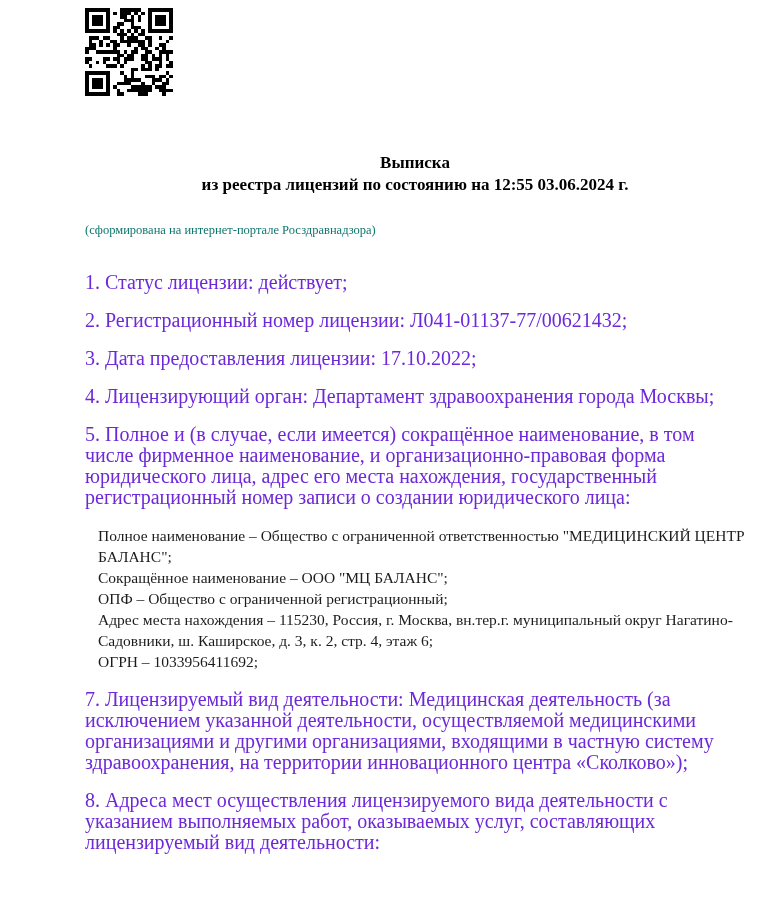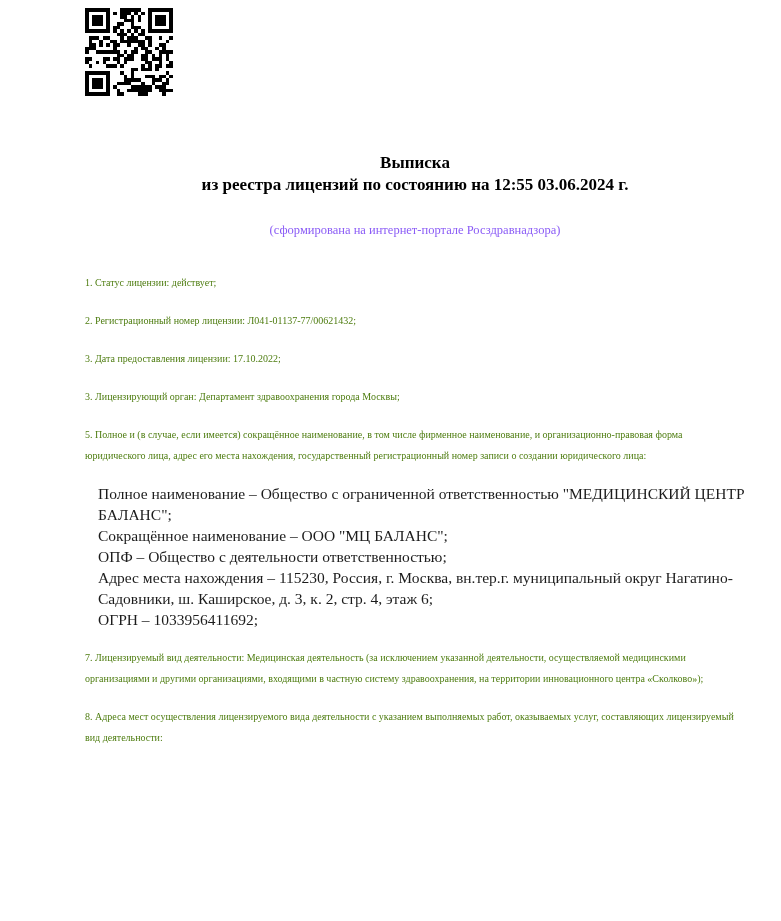--- a/index.html
+++ b/index.html
@@ -30,33 +30,33 @@
     text-align: center;
   }
   .title-line {
     font-weight: bold;
     font-size: 17px;
     line-height: 22px;
     color: #000000;
   }
   .note {
     margin-top: 26px;
-    text-align: center;
+    text-align: left;
     font-size: 12.5px;
     line-height: 16px;
-    color: #8b5cf6;
+    color: #0f766e;
   }
   .content {
     margin-top: 34px;
   }
   .para {
     margin: 17px 0 17px 0;
-    font-size: 10px;
+    font-size: 20px;
     line-height: 21px;
-    color: #4d7c0f;
+    color: #6d28d9;
   }
   .details {
     margin: 0 0 17px 13px;
   }
   .detail-line {
     margin: 0;
     font-size: 15.5px;
     line-height: 21px;
     color: #1c1c1c;
   }
@@ -383,27 +383,27 @@
     <div class="title-line">Выписка</div>
     <div class="title-line">из реестра лицензий по состоянию на 12:55 03.06.2024 г.</div>
   </div>
 
   <div class="note">(сформирована на интернет-портале Росздравнадзора)</div>
 
   <div class="content">
     <p class="para">1. Статус лицензии: действует;</p>
     <p class="para">2. Регистрационный номер лицензии: Л041-01137-77/00621432;</p>
     <p class="para">3. Дата предоставления лицензии: 17.10.2022;</p>
-    <p class="para">3. Лицензирующий орган: Департамент здравоохранения города Москвы;</p>
+    <p class="para">4. Лицензирующий орган: Департамент здравоохранения города Москвы;</p>
     <p class="para">5. Полное и (в случае, если имеется) сокращённое наименование, в том числе фирменное наименование, и организационно-правовая форма юридического лица, адрес его места нахождения, государственный регистрационный номер записи о создании юридического лица:</p>
 
     <div class="details">
       <p class="detail-line">Полное наименование – Общество с ограниченной ответственностью "МЕДИЦИНСКИЙ ЦЕНТР БАЛАНС";</p>
       <p class="detail-line">Сокращённое наименование – ООО "МЦ БАЛАНС";</p>
-      <p class="detail-line">ОПФ – Общество с деятельности ответственностью;</p>
+      <p class="detail-line">ОПФ – Общество с ограниченной регистрационный;</p>
       <p class="detail-line">Адрес места нахождения – 115230, Россия, г. Москва, вн.тер.г. муниципальный округ Нагатино-Садовники, ш. Каширское, д. 3, к. 2, стр. 4, этаж 6;</p>
       <p class="detail-line">ОГРН – 1033956411692;</p>
     </div>
 
     <p class="para">7. Лицензируемый вид деятельности: Медицинская деятельность (за исключением указанной деятельности, осуществляемой медицинскими организациями и другими организациями, входящими в частную систему здравоохранения, на территории инновационного центра «Сколково»);</p>
     <p class="para">8. Адреса мест осуществления лицензируемого вида деятельности с указанием выполняемых работ, оказываемых услуг, составляющих лицензируемый вид деятельности:</p>
   </div>
 
 </div>
 

